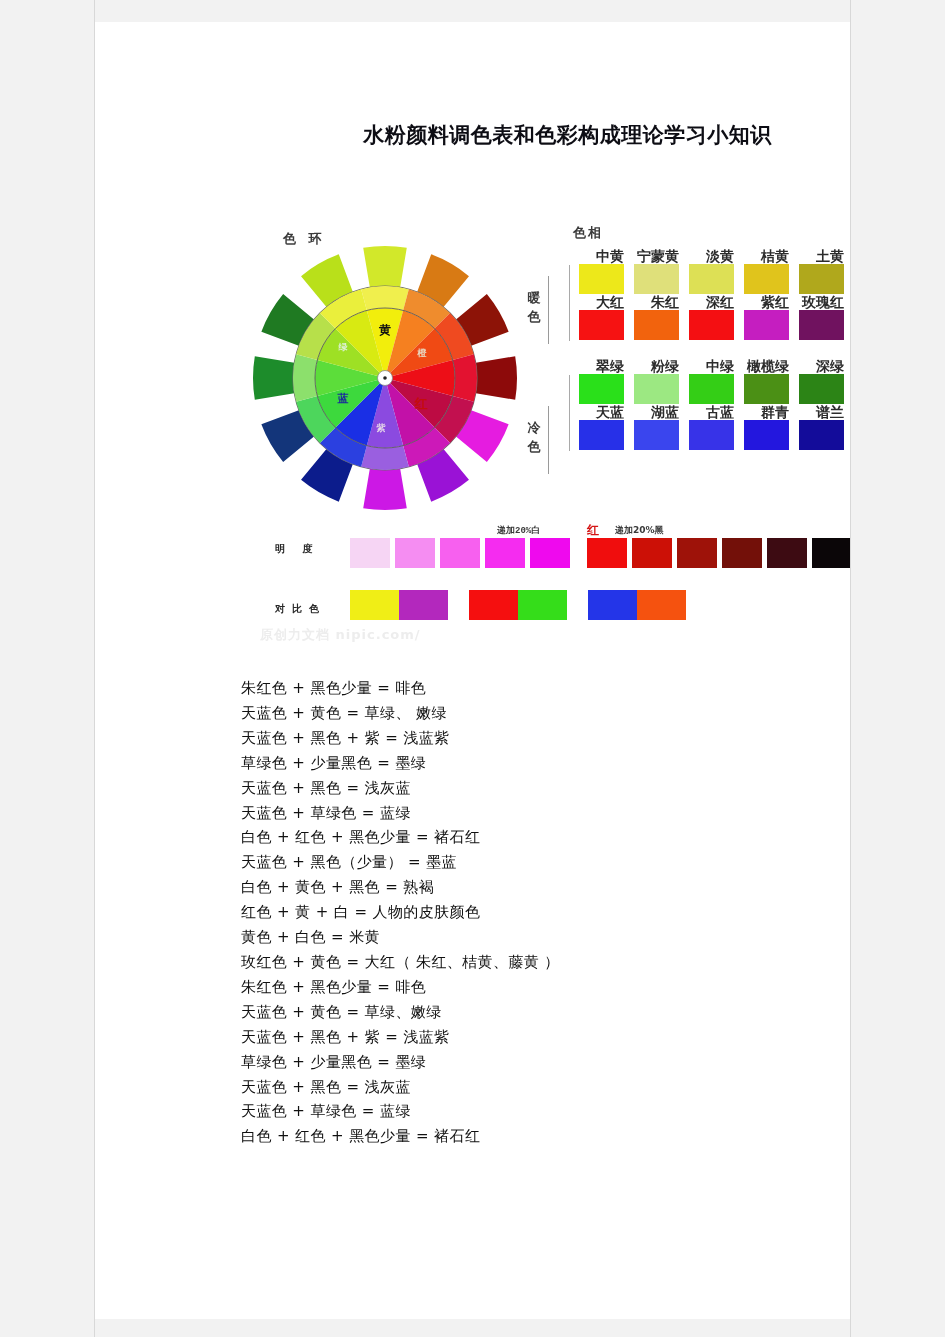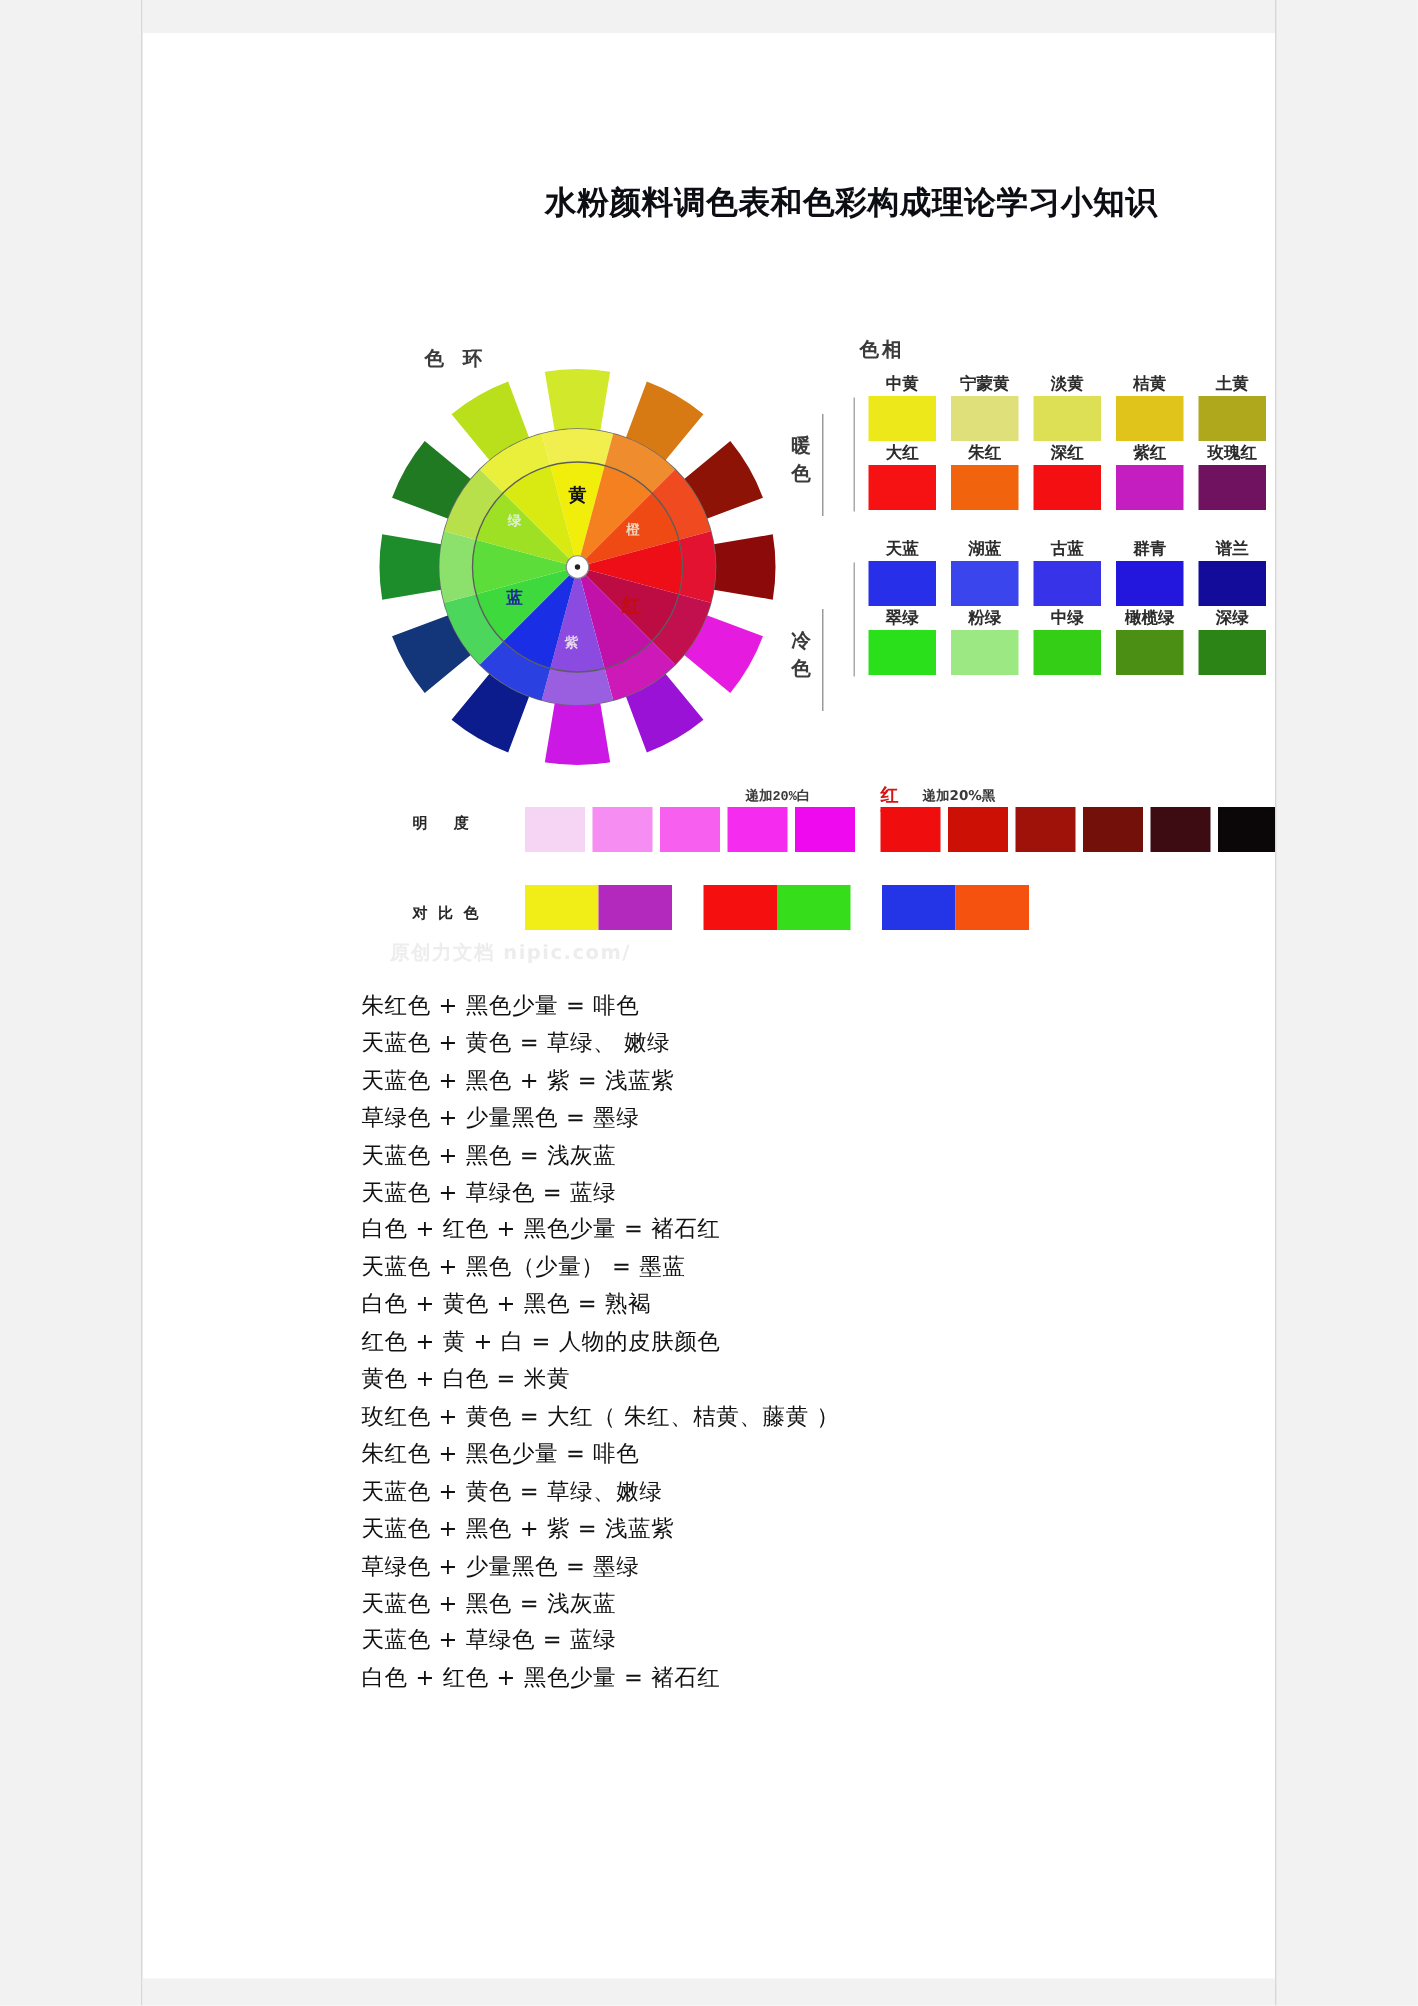--- a/index.html
+++ b/index.html
@@ -101,24 +101,24 @@
   }
   .swatch-group { position: relative; }
   .swatch-row {
     display: flex;
     gap: 10px;
     margin-left: 14px;
     margin-bottom: 1px;
   }
   .swatch-cell { width: 45px; }
   .swatch-name {
-    font-size: 11px;
+    font-size: 14px;
     font-weight: bold;
     color: #2c2c2c;
-    text-align: center;
+    text-align: right;
     line-height: 14px;
     white-space: nowrap;
     letter-spacing: 0px;
   }
   .swatch-chip {
     width: 45px;
     height: 30px;
     margin-top: 1px;
   }
   .group-rule {
@@ -191,21 +191,21 @@
     font-size: 13px;
     color: #ededed;
     letter-spacing: 1px;
     font-weight: bold;
     user-select: none;
   }
 
   
   .recipes {
     position: absolute;
-    left: 146px; top: 658px;
+    left: 146px; top: 676px;
     width: 700px;
   }
   .recipe-line {
     font-family: "DejaVu Sans", "Liberation Sans", sans-serif;
     font-size: 15px;
     color: #111111;
     line-height: 24.9px;
     white-space: nowrap;
     letter-spacing: 0.4px;
   }
@@ -343,60 +343,60 @@
                 <div class="swatch-name">玫瑰红</div>
                 <div class="swatch-chip" style="background: rgb(112, 18, 95);"></div>
               </div>
             </div>
           </div>
           <div class="hue-gap"></div>
           <div class="swatch-group">
             <div class="group-rule" style="top: 16px; height: 76px;"></div>
             <div class="swatch-row">
               <div class="swatch-cell">
+                <div class="swatch-name">翠绿</div>
+                <div class="swatch-chip" style="background: rgb(42, 224, 26);"></div>
+              </div>
+              <div class="swatch-cell">
+                <div class="swatch-name">粉绿</div>
+                <div class="swatch-chip" style="background: rgb(156, 232, 130);"></div>
+              </div>
+              <div class="swatch-cell">
+                <div class="swatch-name">中绿</div>
+                <div class="swatch-chip" style="background: rgb(52, 206, 22);"></div>
+              </div>
+              <div class="swatch-cell">
+                <div class="swatch-name">橄榄绿</div>
+                <div class="swatch-chip" style="background: rgb(75, 144, 21);"></div>
+              </div>
+              <div class="swatch-cell">
+                <div class="swatch-name">深绿</div>
+                <div class="swatch-chip" style="background: rgb(44, 132, 22);"></div>
+              </div>
+            </div>
+            <div class="swatch-row">
+              <div class="swatch-cell">
                 <div class="swatch-name">天蓝</div>
                 <div class="swatch-chip" style="background: rgb(39, 48, 232);"></div>
               </div>
               <div class="swatch-cell">
                 <div class="swatch-name">湖蓝</div>
                 <div class="swatch-chip" style="background: rgb(58, 69, 238);"></div>
               </div>
               <div class="swatch-cell">
                 <div class="swatch-name">古蓝</div>
                 <div class="swatch-chip" style="background: rgb(55, 51, 232);"></div>
               </div>
               <div class="swatch-cell">
                 <div class="swatch-name">群青</div>
                 <div class="swatch-chip" style="background: rgb(35, 23, 222);"></div>
               </div>
               <div class="swatch-cell">
                 <div class="swatch-name">谱兰</div>
                 <div class="swatch-chip" style="background: rgb(19, 12, 154);"></div>
-              </div>
-            </div>
-            <div class="swatch-row">
-              <div class="swatch-cell">
-                <div class="swatch-name">翠绿</div>
-                <div class="swatch-chip" style="background: rgb(42, 224, 26);"></div>
-              </div>
-              <div class="swatch-cell">
-                <div class="swatch-name">粉绿</div>
-                <div class="swatch-chip" style="background: rgb(156, 232, 130);"></div>
-              </div>
-              <div class="swatch-cell">
-                <div class="swatch-name">中绿</div>
-                <div class="swatch-chip" style="background: rgb(52, 206, 22);"></div>
-              </div>
-              <div class="swatch-cell">
-                <div class="swatch-name">橄榄绿</div>
-                <div class="swatch-chip" style="background: rgb(75, 144, 21);"></div>
-              </div>
-              <div class="swatch-cell">
-                <div class="swatch-name">深绿</div>
-                <div class="swatch-chip" style="background: rgb(44, 132, 22);"></div>
               </div>
             </div>
           </div>
         </div>
     </div>
 
     <div class="brightness">
       <div class="row-label">明 度</div>
       <div class="anno anno-white">递加20%白</div>
       <div class="anno anno-red">红</div>

